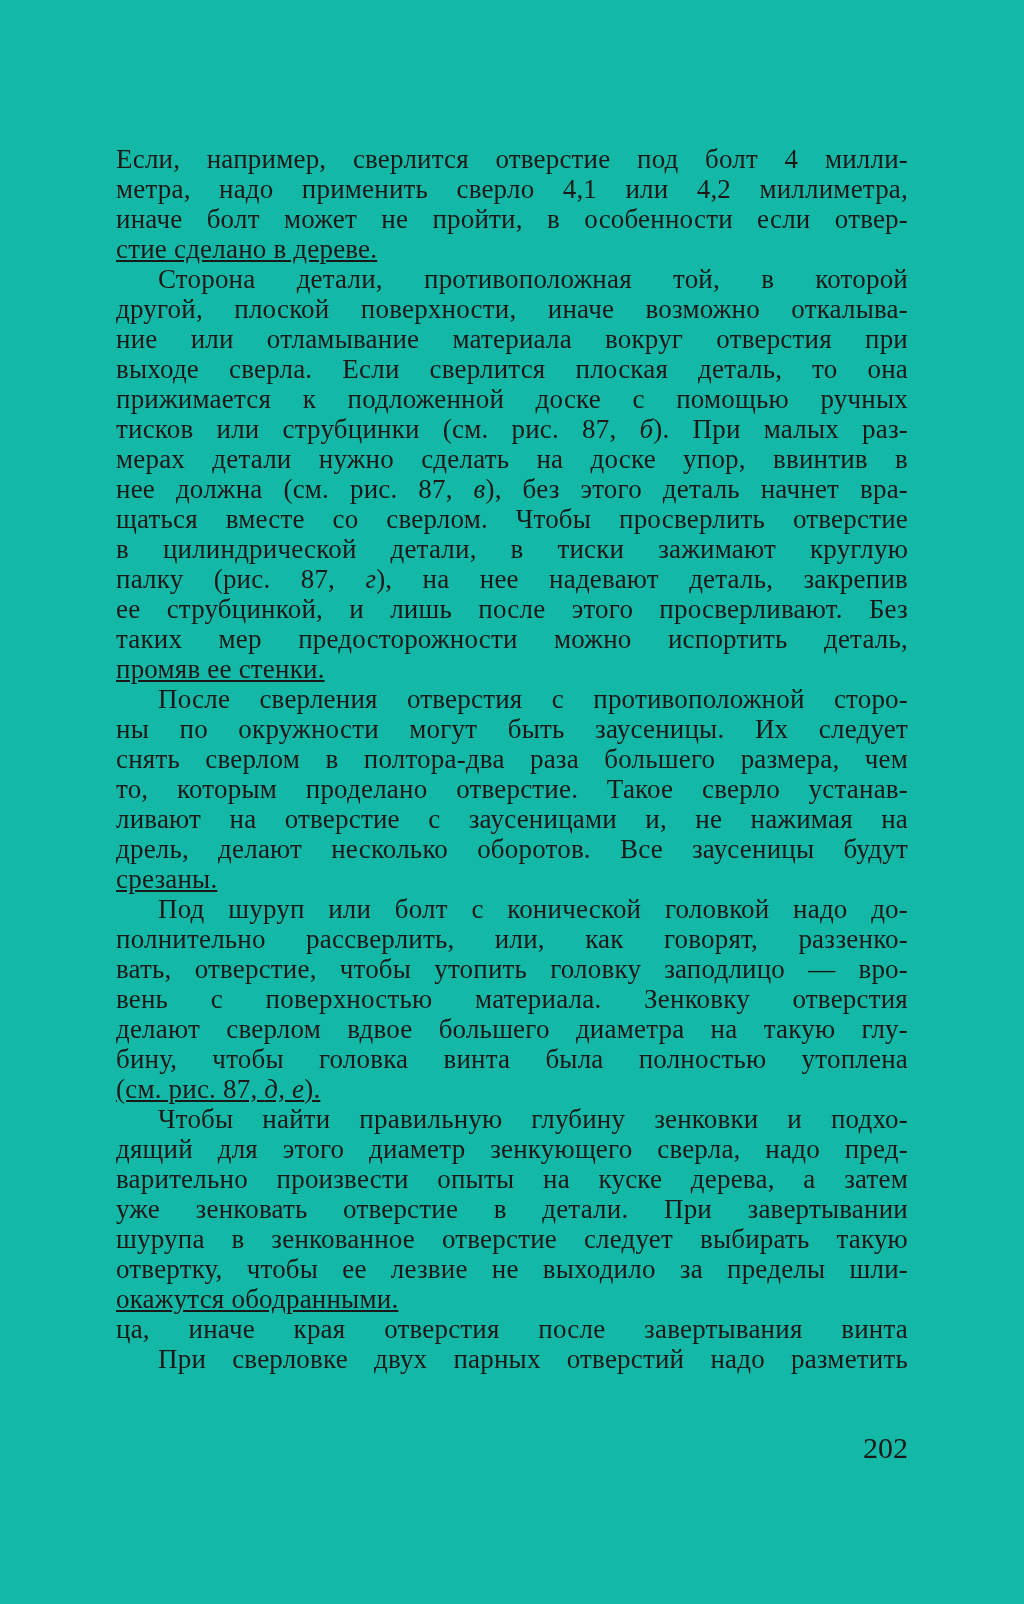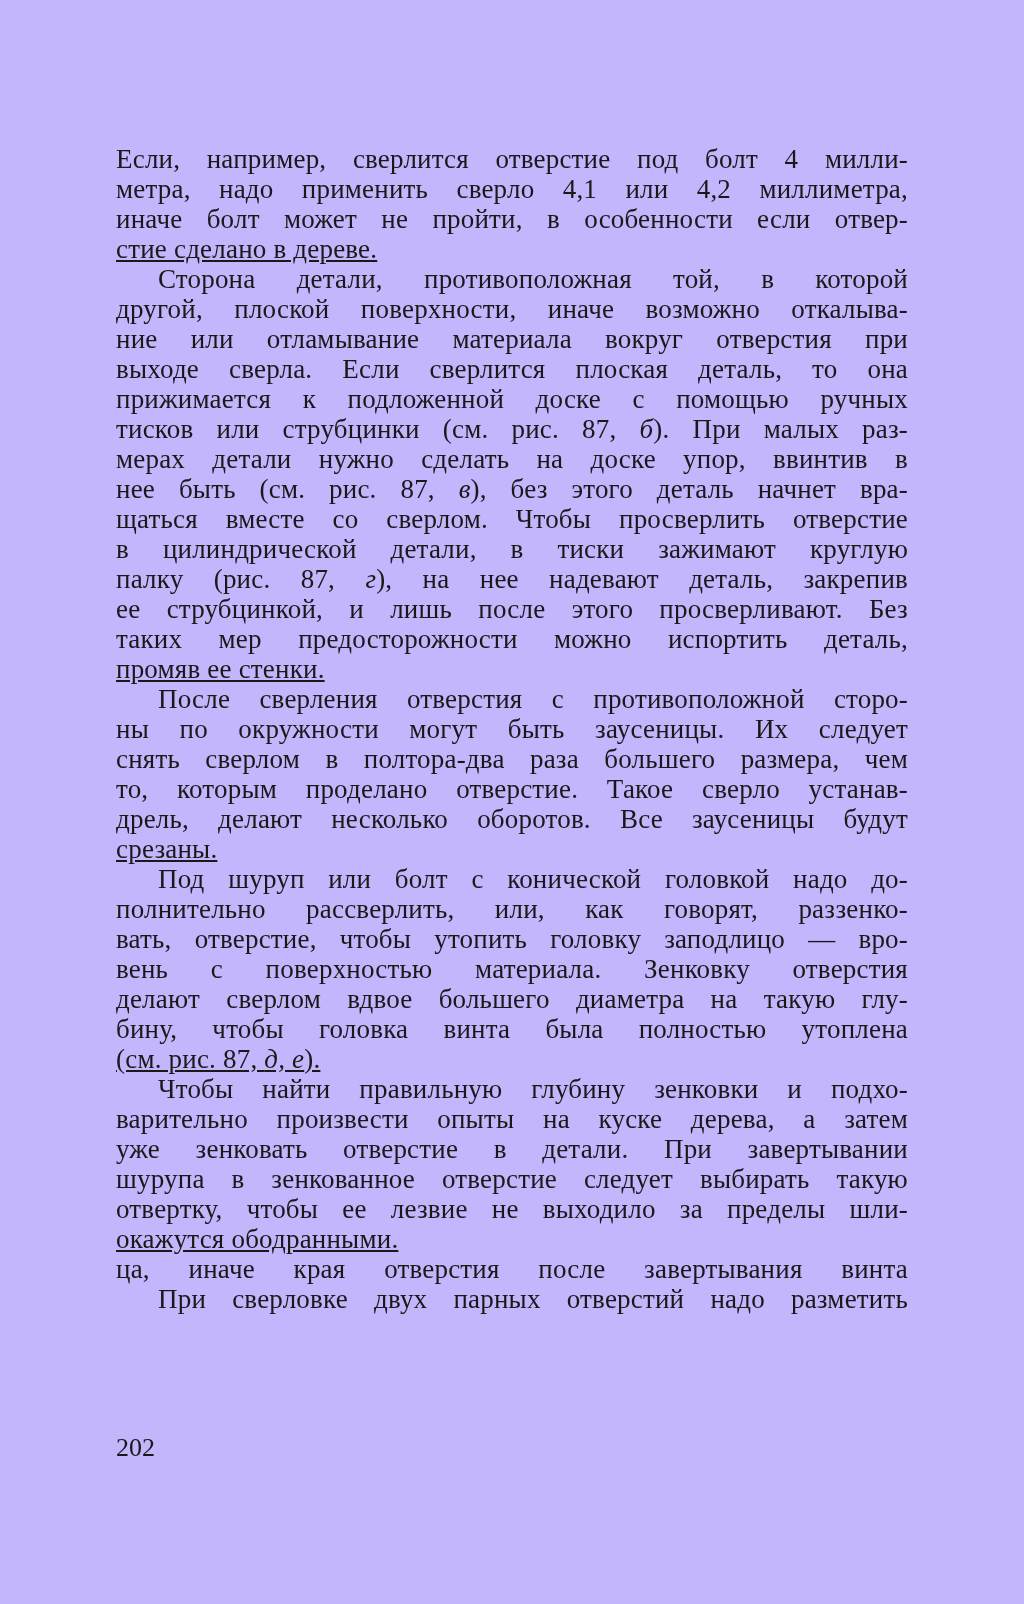--- a/index.html
+++ b/index.html
@@ -10,21 +10,21 @@
   body {
     width: 1024px;
     height: 1604px;
     position: relative;
     font-family: "Liberation Serif", serif;
     overflow: hidden;
   }
   .book-page {
     position: absolute;
     inset: 0;
-    background: #c4b5fd;
+    background: #14b8a6;
   }
   .text-block {
     position: absolute;
     left: 116px;
     top: 144px;
     width: 792px;
     color: #1b1918;
     font-size: 27px;
     line-height: 30px;
     letter-spacing: 0.2px;
@@ -45,23 +45,23 @@
   }
   .line.indent {
     text-indent: 42px;
   }
   .it { font-style: italic; }
   .page-number {
     position: absolute;
     top: 1433px;
     left: 116px;
     width: 792px;
-    text-align: left;
+    text-align: right;
     color: #1b1918;
-    font-size: 26px;
+    font-size: 30px;
     line-height: 30px;
   }
 </style>
 </head>
 <body>
 
 <div class="book-page">
   <div class="text-block">
       <div class="paragraph">
         <div class="line"><span>Если, например, сверлится отверстие под болт 4 милли-</span></div>
@@ -70,47 +70,49 @@
         <div class="line last"><span>стие сделано в дереве.</span></div>
       </div>
       <div class="paragraph">
         <div class="line indent"><span>Сторона детали, противоположная той, в которой</span></div>
         <div class="line"><span>другой, плоской поверхности, иначе возможно откалыва-</span></div>
         <div class="line"><span>ние или отламывание материала вокруг отверстия при</span></div>
         <div class="line"><span>выходе сверла. Если сверлится плоская деталь, то она</span></div>
         <div class="line"><span>прижимается к подложенной доске с помощью ручных</span></div>
         <div class="line"><span>тисков или струбцинки (см. рис. 87, </span><span class="it">б</span><span>). При малых раз-</span></div>
         <div class="line"><span>мерах детали нужно сделать на доске упор, ввинтив в</span></div>
-        <div class="line"><span>нее быть (см. рис. 87, </span><span class="it">в</span><span>), без этого деталь начнет вра-</span></div>
+        <div class="line"><span>нее должна (см. рис. 87, </span><span class="it">в</span><span>), без этого деталь начнет вра-</span></div>
         <div class="line"><span>щаться вместе со сверлом. Чтобы просверлить отверстие</span></div>
         <div class="line"><span>в цилиндрической детали, в тиски зажимают круглую</span></div>
         <div class="line"><span>палку (рис. 87, </span><span class="it">г</span><span>), на нее надевают деталь, закрепив</span></div>
         <div class="line"><span>ее струбцинкой, и лишь после этого просверливают. Без</span></div>
         <div class="line"><span>таких мер предосторожности можно испортить деталь,</span></div>
         <div class="line last"><span>промяв ее стенки.</span></div>
       </div>
       <div class="paragraph">
         <div class="line indent"><span>После сверления отверстия с противоположной сторо-</span></div>
         <div class="line"><span>ны по окружности могут быть заусеницы. Их следует</span></div>
         <div class="line"><span>снять сверлом в полтора-два раза большего размера, чем</span></div>
         <div class="line"><span>то, которым проделано отверстие. Такое сверло устанав-</span></div>
+        <div class="line"><span>ливают на отверстие с заусеницами и, не нажимая на</span></div>
         <div class="line"><span>дрель, делают несколько оборотов. Все заусеницы будут</span></div>
         <div class="line last"><span>срезаны.</span></div>
       </div>
       <div class="paragraph">
         <div class="line indent"><span>Под шуруп или болт с конической головкой надо до-</span></div>
         <div class="line"><span>полнительно рассверлить, или, как говорят, раззенко-</span></div>
         <div class="line"><span>вать, отверстие, чтобы утопить головку заподлицо — вро-</span></div>
         <div class="line"><span>вень с поверхностью материала. Зенковку отверстия</span></div>
         <div class="line"><span>делают сверлом вдвое большего диаметра на такую глу-</span></div>
         <div class="line"><span>бину, чтобы головка винта была полностью утоплена</span></div>
         <div class="line last"><span>(см. рис. 87, </span><span class="it">д, е</span><span>).</span></div>
       </div>
       <div class="paragraph">
         <div class="line indent"><span>Чтобы найти правильную глубину зенковки и подхо-</span></div>
+        <div class="line"><span>дящий для этого диаметр зенкующего сверла, надо пред-</span></div>
         <div class="line"><span>варительно произвести опыты на куске дерева, а затем</span></div>
         <div class="line"><span>уже зенковать отверстие в детали. При завертывании</span></div>
         <div class="line"><span>шурупа в зенкованное отверстие следует выбирать такую</span></div>
         <div class="line"><span>отвертку, чтобы ее лезвие не выходило за пределы шли-</span></div>
         <div class="line last"><span>окажутся ободранными.</span></div>
         <div class="line"><span>ца, иначе края отверстия после завертывания винта</span></div>
       </div>
       <div class="paragraph">
         <div class="line indent"><span>При сверловке двух парных отверстий надо разметить</span></div>
       </div>

